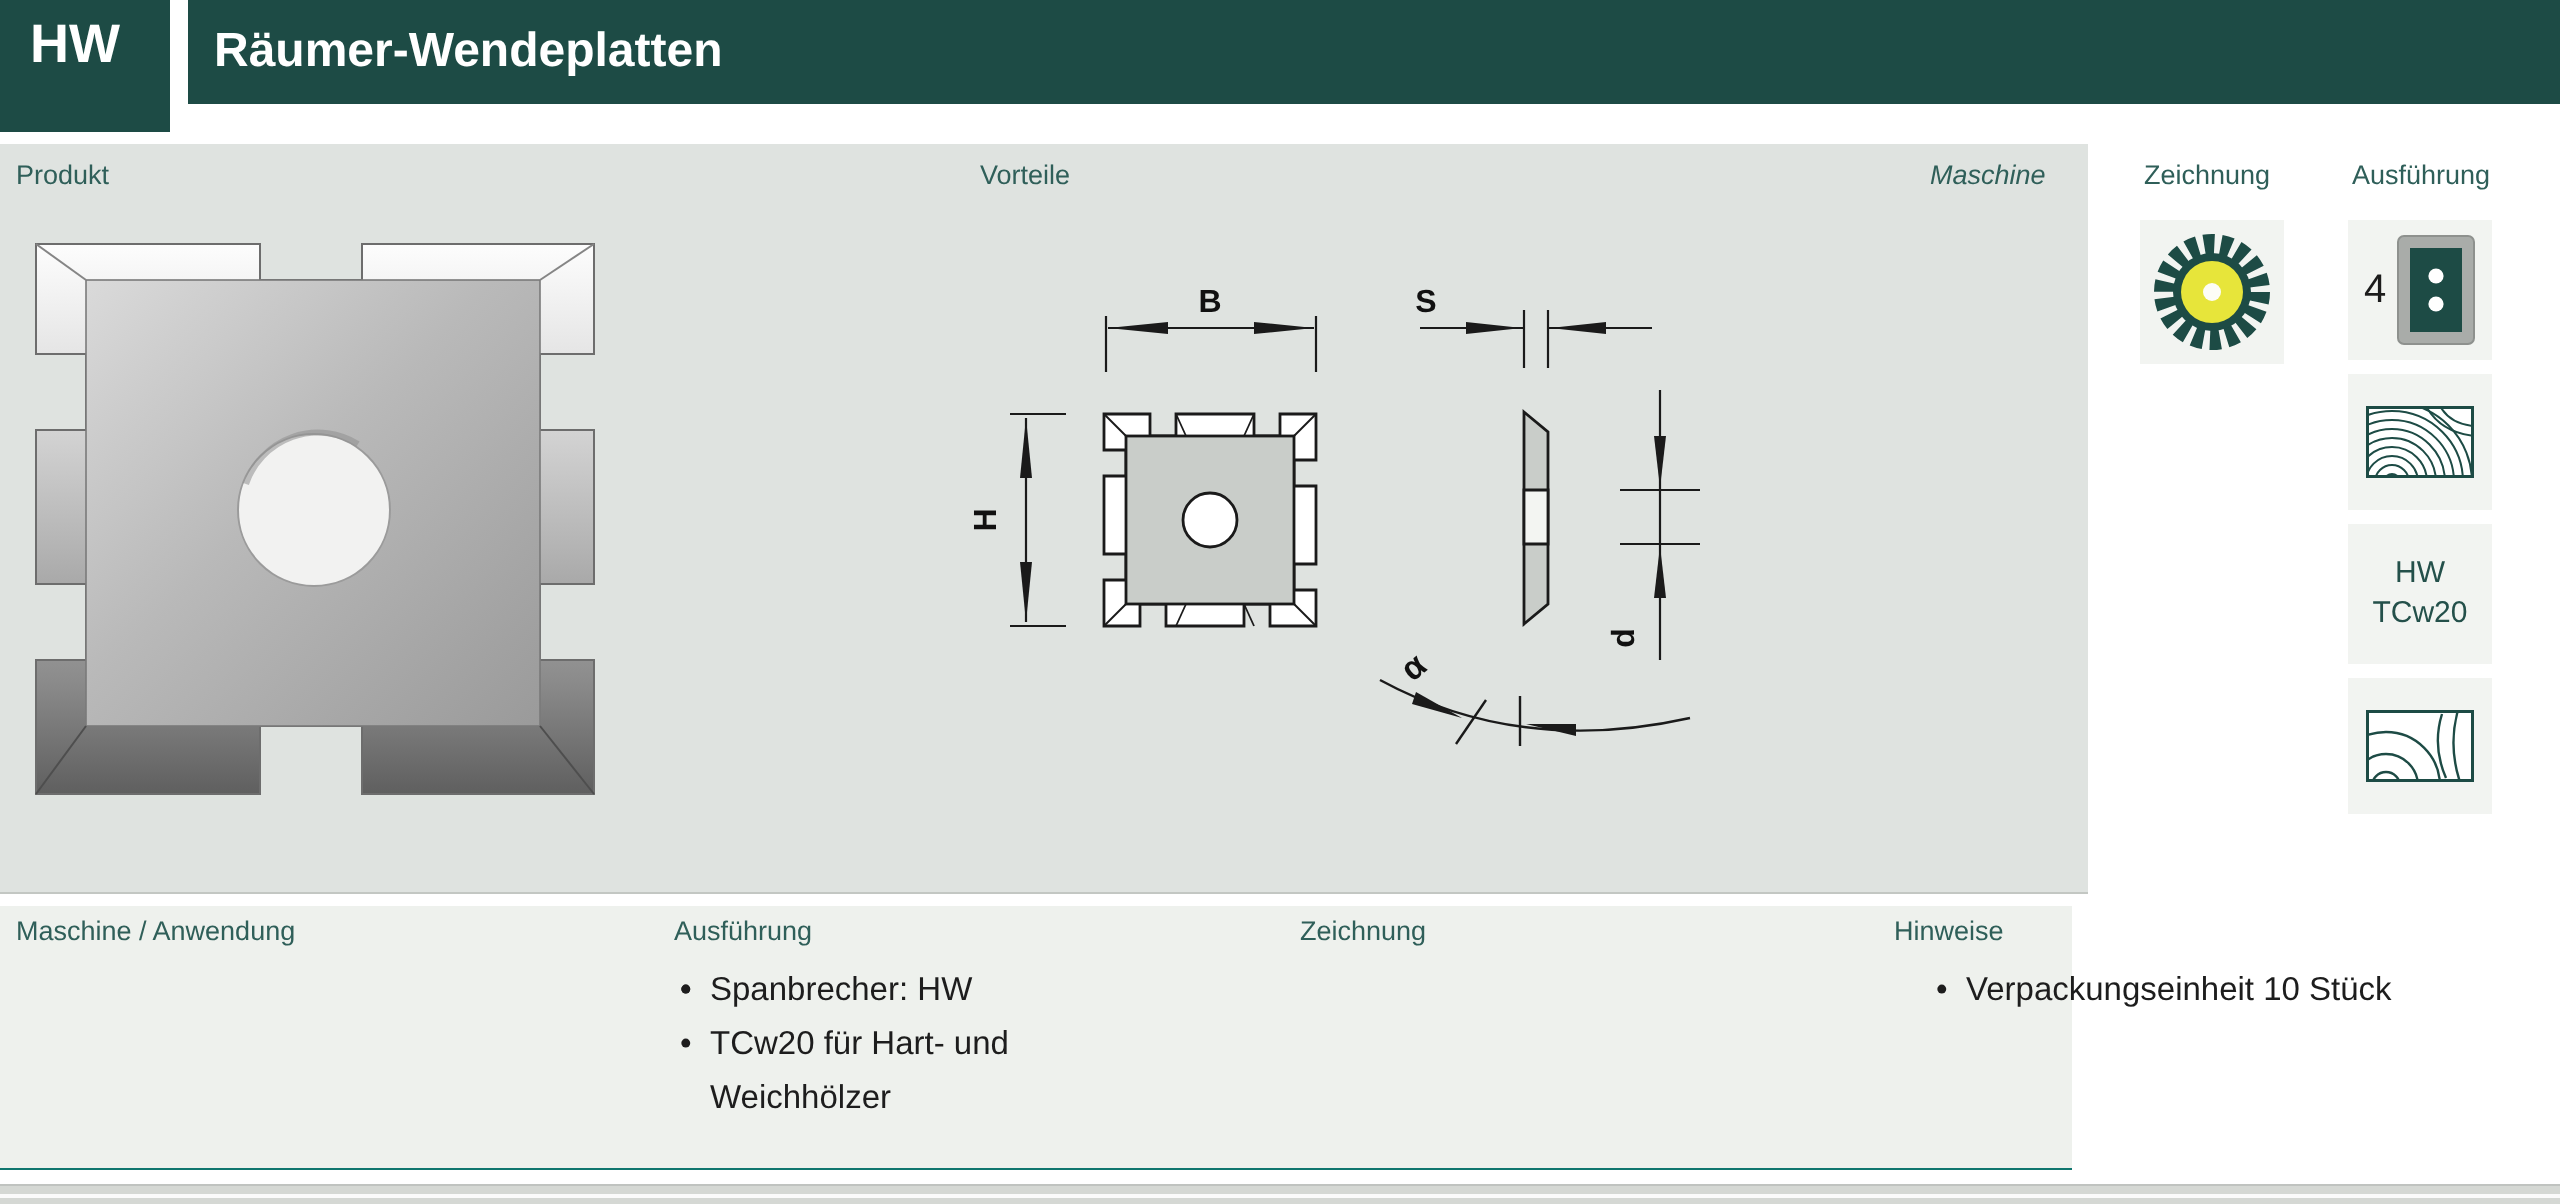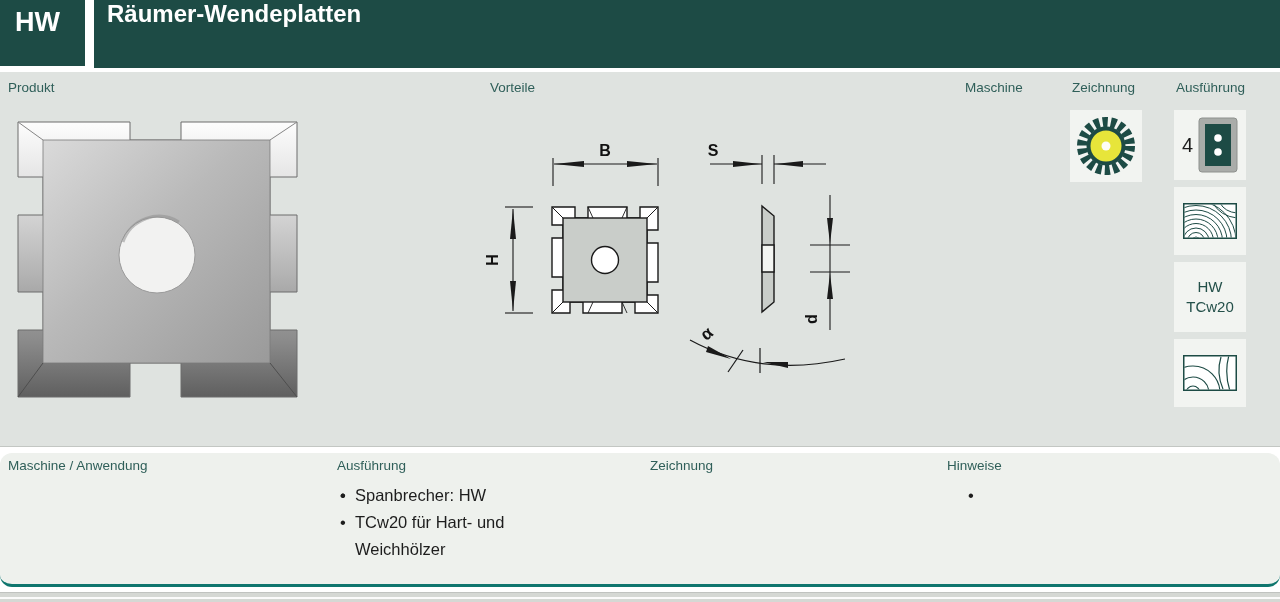--- a/index.html
+++ b/index.html
@@ -3,39 +3,39 @@
 <meta charset="utf-8">
 <style>
   html,body{margin:0;padding:0;background:#ffffff;}
   body{width:1280px;height:602px;position:relative;overflow:hidden;
        font-family:"Liberation Sans","DejaVu Sans",sans-serif;}
   .abs{position:absolute;}
 
   
   .hdr-code{left:0;top:0;width:85px;height:66px;background:#1d4b45;color:#fff;
             font-size:27px;font-weight:bold;padding:7px 0 0 15px;box-sizing:border-box;}
-  .hdr-title{left:94px;top:0;width:1186px;height:68px;background:#1d4b45;color:#fff;
-             font-size:24px;font-weight:bold;padding:0 0 0 13px;box-sizing:border-box;}
+  .hdr-title{left:94px;top:0;width:1186px;height:52px;background:#1d4b45;color:#fff;
+             font-size:24px;font-weight:bold;padding:12px 0 0 13px;box-sizing:border-box;}
 
   
-  .content{left:0;top:72px;width:1280px;height:374px;background:#dfe3e0;
+  .content{left:0;top:72px;width:1044px;height:374px;background:#dfe3e0;
            border-bottom:1px solid #c3c7c3;}
   .col-label{position:absolute;top:8px;font-size:13.5px;color:#2f5f59;}
 
   .icon-box{position:absolute;background:#f2f4f1;display:flex;align-items:center;justify-content:center;}
   .spec-count{font-size:20px;color:#1c1c1c;margin-right:5px;}
   .material-box{flex-direction:column;font-size:15px;color:#24504a;line-height:20px;text-align:center;}
 
   .logo{position:absolute;top:408px;right:30px;color:#00a000;
         font-family:"DejaVu Sans Mono","Liberation Mono",monospace;
         font-weight:bold;font-size:30px;letter-spacing:3px;}
 
   
-  .bottom{left:0;top:453px;width:1280px;height:131px;background:#eef1ed;
-          border-bottom:3px solid #0f766e;border-radius:12px;}
+  .bottom{left:0;top:453px;width:1036px;height:131px;background:#eef1ed;
+          border-bottom:1px solid #0f766e;}
   .b-label{position:absolute;top:5px;font-size:13.5px;color:#2f5f59;}
   ul.blist{position:absolute;margin:0;padding:0;list-style:none;
            font-size:16.5px;color:#1d1d1d;line-height:27px;}
   ul.blist li{position:relative;padding-left:15px;}
   ul.blist .blt{position:absolute;left:0;}
 
   .strip1{left:0;top:592px;width:1280px;height:5px;background:#d5d8d4;border-top:1px solid #c0c3c0;}
   .strip2{left:0;top:597px;width:1280px;height:2px;background:#fbfbfb;}
   .strip3{left:0;top:599px;width:1280px;height:3px;background:#d5d8d4;}
 
@@ -48,21 +48,21 @@
   <span>HW</span>
 </div>
 <div class="abs hdr-title">
   <span>Räumer-Wendeplatten</span>
 </div>
 
 <div class="abs content">
 
   <span class="col-label" style="left:8px;">Produkt</span>
   <span class="col-label" style="left:490px;">Vorteile</span>
-  <span class="col-label" style="left:965px;">Maschine</span>
+  <span class="col-label" style="left:965px;font-style:italic;">Maschine</span>
   <span class="col-label" style="left:1072px;">Zeichnung</span>
   <span class="col-label" style="left:1176px;">Ausführung</span>
 
   <svg class="abs" style="left:15px;top:46px;" width="285" height="282" viewBox="0 0 285 282">
     <defs>
       <linearGradient id="gMetal" x1="0" y1="0" x2="0" y2="1">
         <stop offset="0%" stop-color="#fdfdfd"></stop>
           <stop offset="30%" stop-color="#d9d9d9"></stop>
         <stop offset="55%" stop-color="#b4b4b4"></stop>
           <stop offset="80%" stop-color="#8a8a8a"></stop>
@@ -229,19 +229,20 @@
     </li>
     <li>
       <span class="blt">•</span>
       <span>TCw20 für Hart- und Weichhölzer</span>
     </li>
   </ul>
 
   <ul class="blist" style="left:968px;top:29px;width:300px;">
     <li>
       <span class="blt">•</span>
+      <span>Verpackungseinheit 10 Stück</span>
     </li>
   </ul>
 </div>
 
 <div class="abs strip1"></div>
 <div class="abs strip2"></div>
 <div class="abs strip3"></div>
 
 </body></html>

